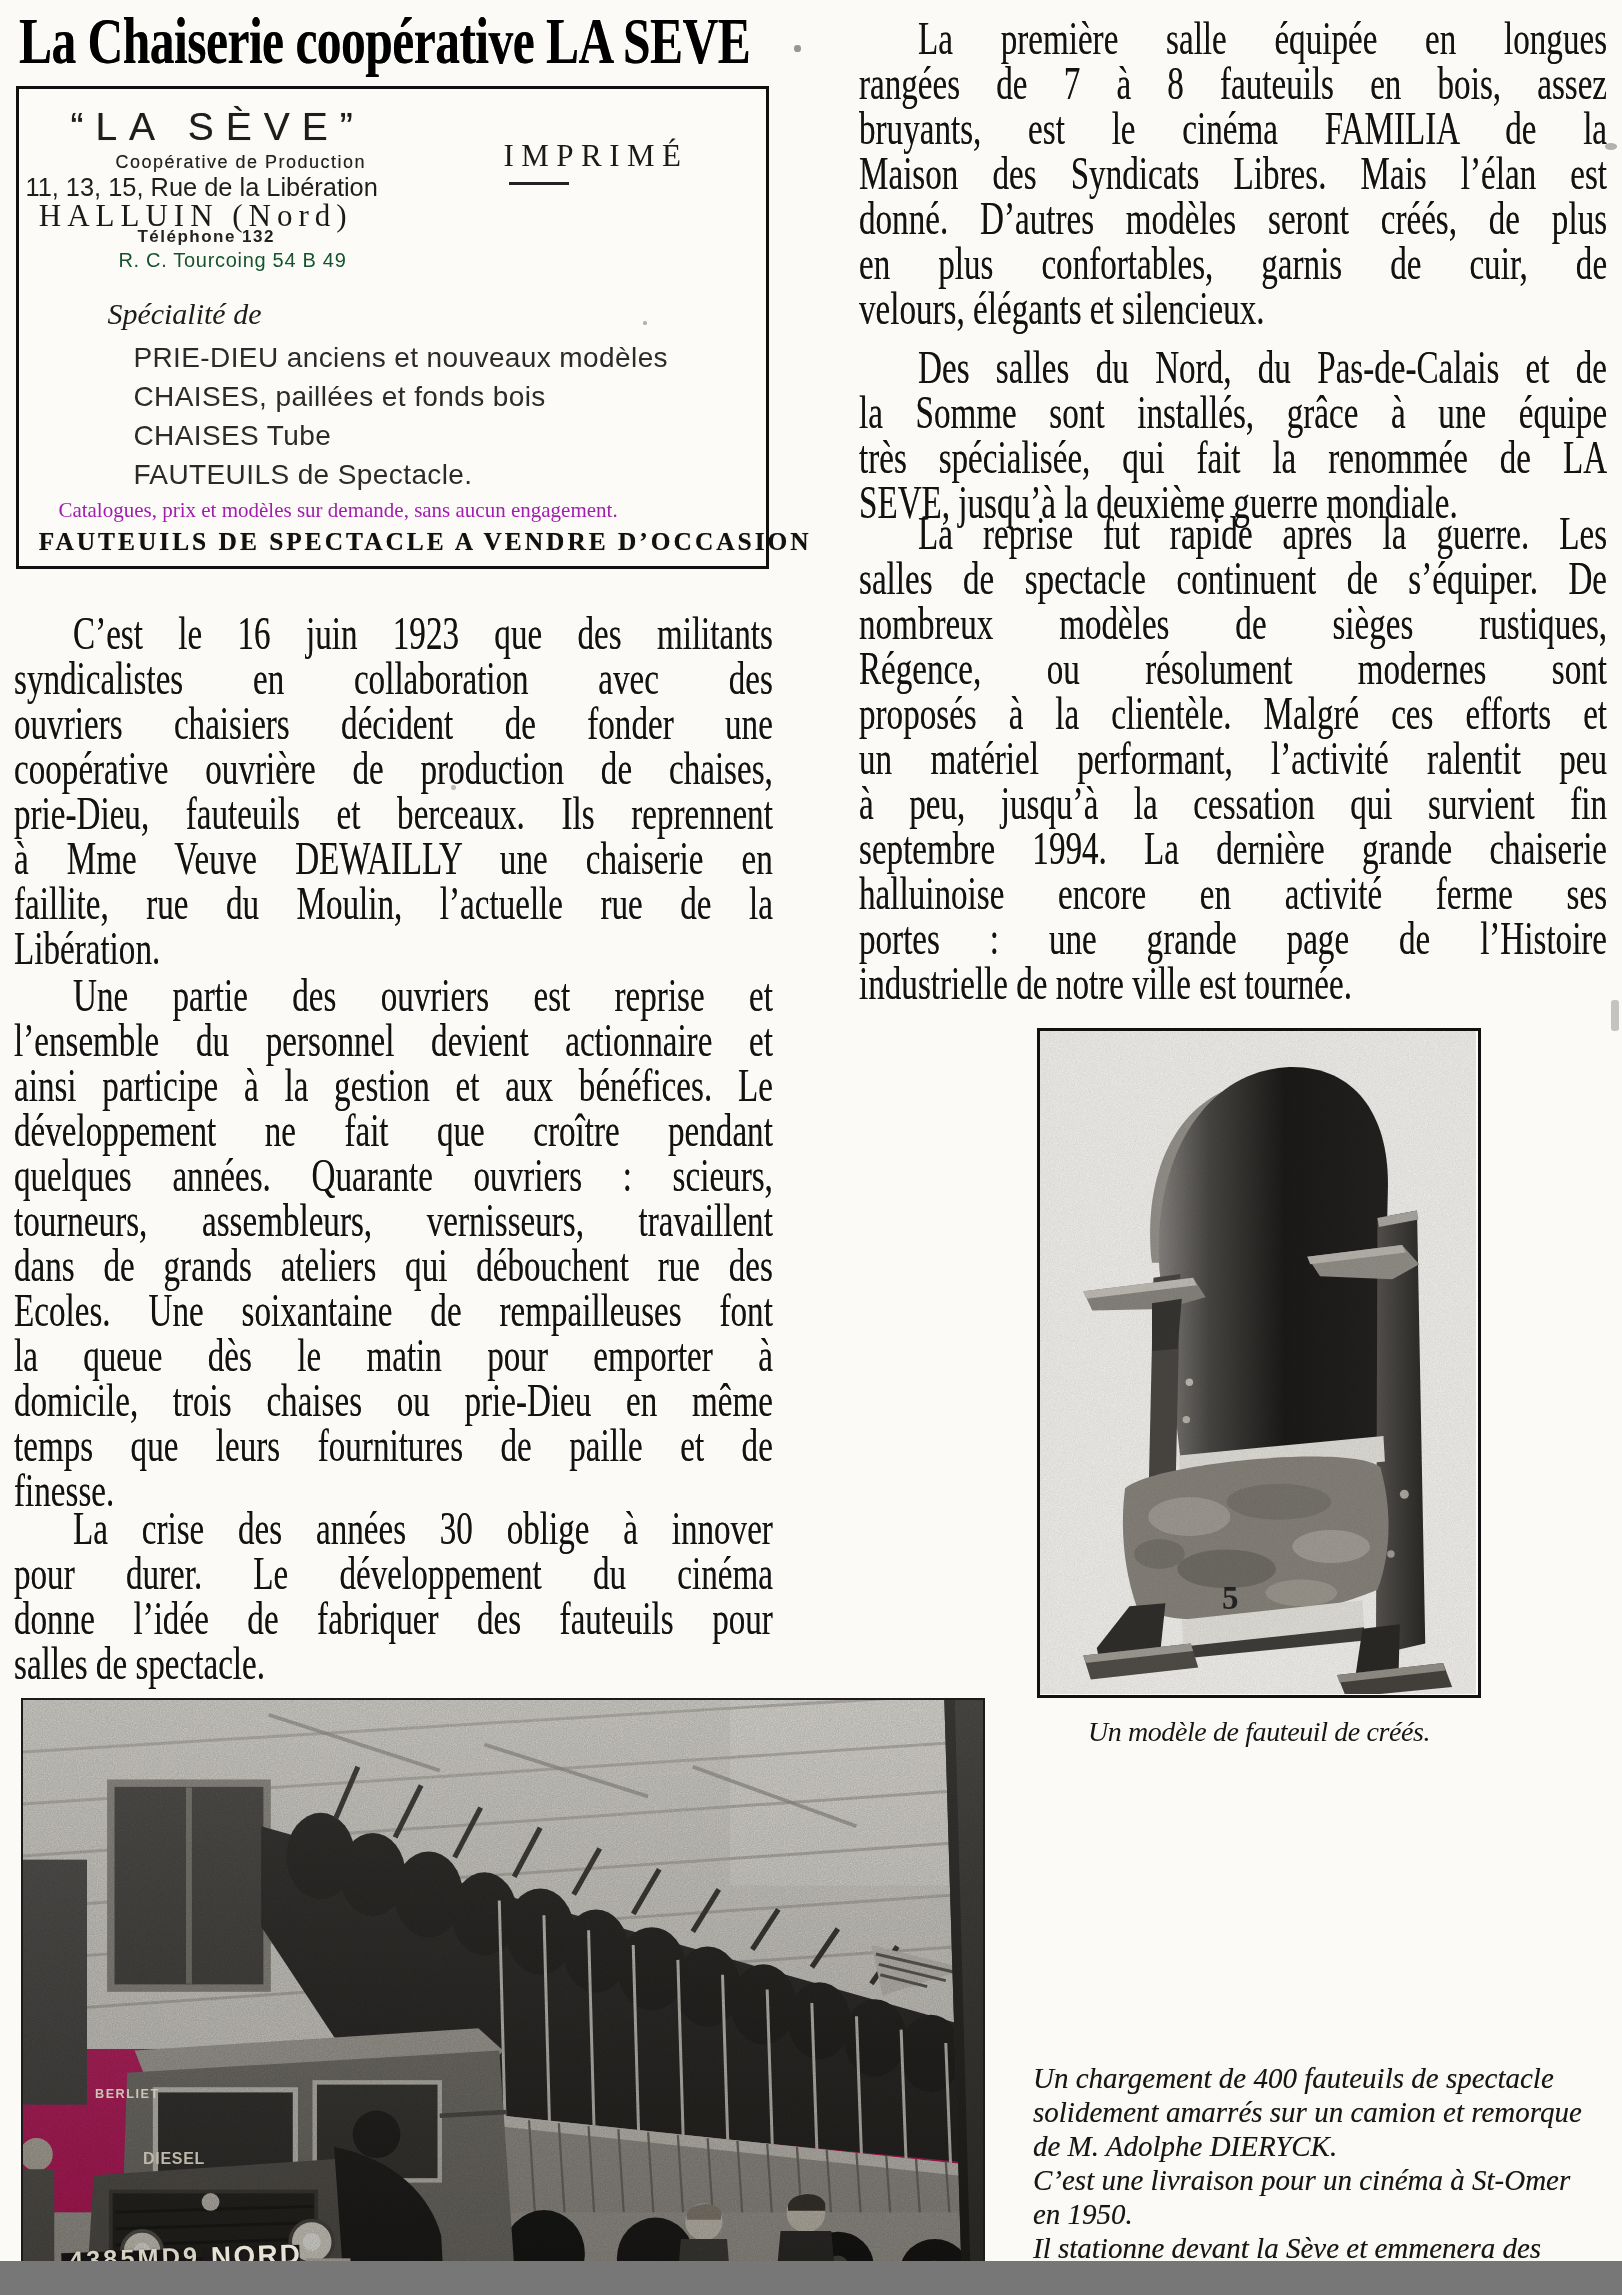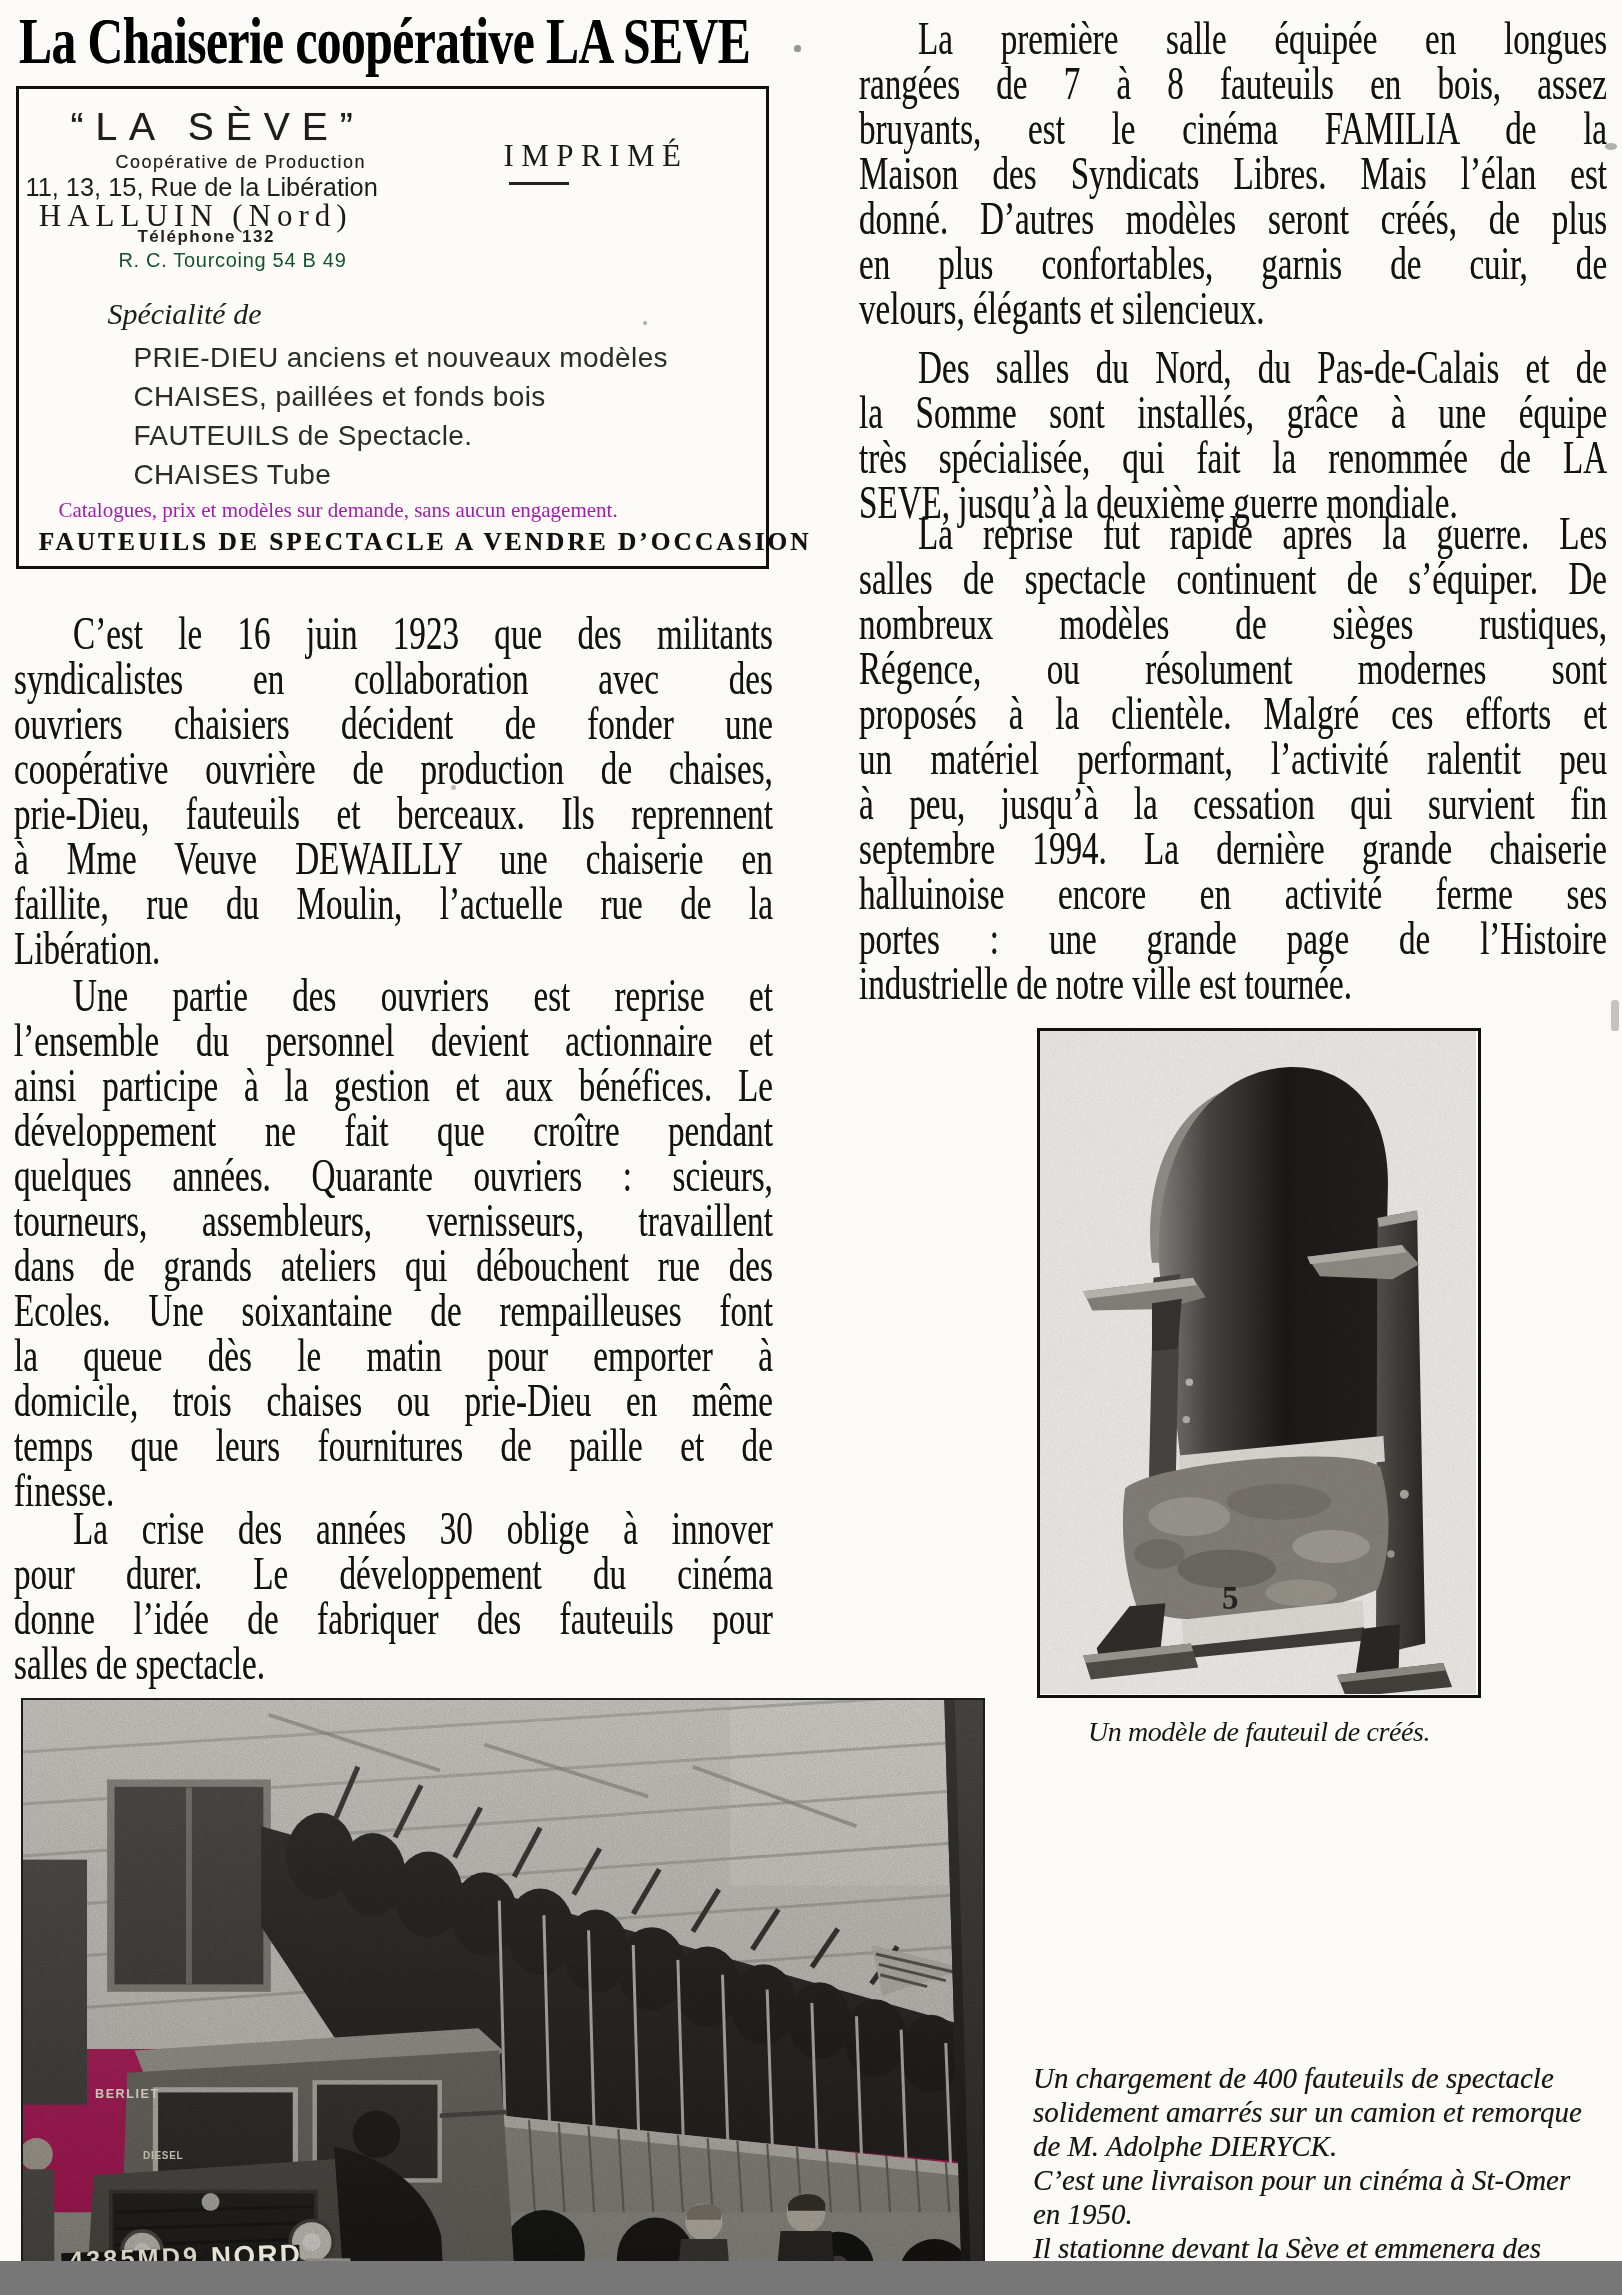--- a/index.html
+++ b/index.html
@@ -75,21 +75,21 @@
     border:2.2px solid #1b1b1b; background:#be185d; overflow:hidden;
   }
   .truckbox svg { display:block; width:100%; height:100%; }
   .photo-text { position:absolute; font-family:"Liberation Sans",sans-serif; font-weight:bold;
     white-space:nowrap; }
   .plate  { left:46px;  top:544px; font-size:25.4px; letter-spacing:3px; color:#d6d1c2;
     transform:rotate(-2deg); text-shadow:0 0 1.5px rgba(0,0,0,.6); }
   .region { left:188px; top:540px; font-size:28px; letter-spacing:2.2px; color:#e6e2d5;
     transform:rotate(-2deg); text-shadow:0 0 1.5px rgba(0,0,0,.6); }
   .brand  { left:72px;  top:387px; font-size:12.7px; letter-spacing:1.5px; color:#c9c4b6; }
-  .engine { left:120px; top:450px; font-size:10px; letter-spacing:0.7px; color:#bdb8aa; }
+  .engine { left:120px; top:450px; font-size:16px; letter-spacing:0.7px; color:#bdb8aa; }
   
   .truck-cap { position:absolute; left:1033px; top:2061px; width:598px; }
   .truck-cap .cl { height:34px; line-height:34px; font-size:29px; font-style:italic;
     color:#151515; white-space:nowrap; text-shadow:0 0 0.7px rgba(0,0,0,.4); }
   
   .art { position:absolute; background:#444; border-radius:50%; opacity:.55; }
 </style>
 </head>
 <body>
 
@@ -103,22 +103,22 @@
     <div class="lh-addr">11, 13, 15, Rue de la Libération</div>
     <div class="lh-city">HALLUIN (Nord)</div>
     <div class="lh-tel">Téléphone 132</div>
     <div class="lh-rc">R. C. Tourcoing 54 B 49</div>
     <div class="lh-stamp">IMPRIMÉ</div>
     <div class="lh-dash"></div>
     <div class="lh-spec-label">Spécialité de</div>
     <div class="lh-specs">
       <div class="spec">PRIE-DIEU anciens et nouveaux modèles</div>
       <div class="spec">CHAISES, paillées et fonds bois</div>
+      <div class="spec">CHAISES Tube</div>
       <div class="spec">FAUTEUILS de Spectacle.</div>
-      <div class="spec">CHAISES Tube</div>
     </div>
     <div class="lh-catalog">Catalogues, prix et modèles sur demande, sans aucun engagement.</div>
     <div class="lh-occ">FAUTEUILS DE SPECTACLE A VENDRE D’OCCASION</div>
   </div>
 
   <div class="para left" style="top:611px">
     <div class="ln ind">C’est le 16 juin 1923 que des militants</div>
     <div class="ln">syndicalistes en collaboration avec des</div>
     <div class="ln">ouvriers chaisiers décident de fonder une</div>
     <div class="ln">coopérative ouvrière de production de chaises,</div>

